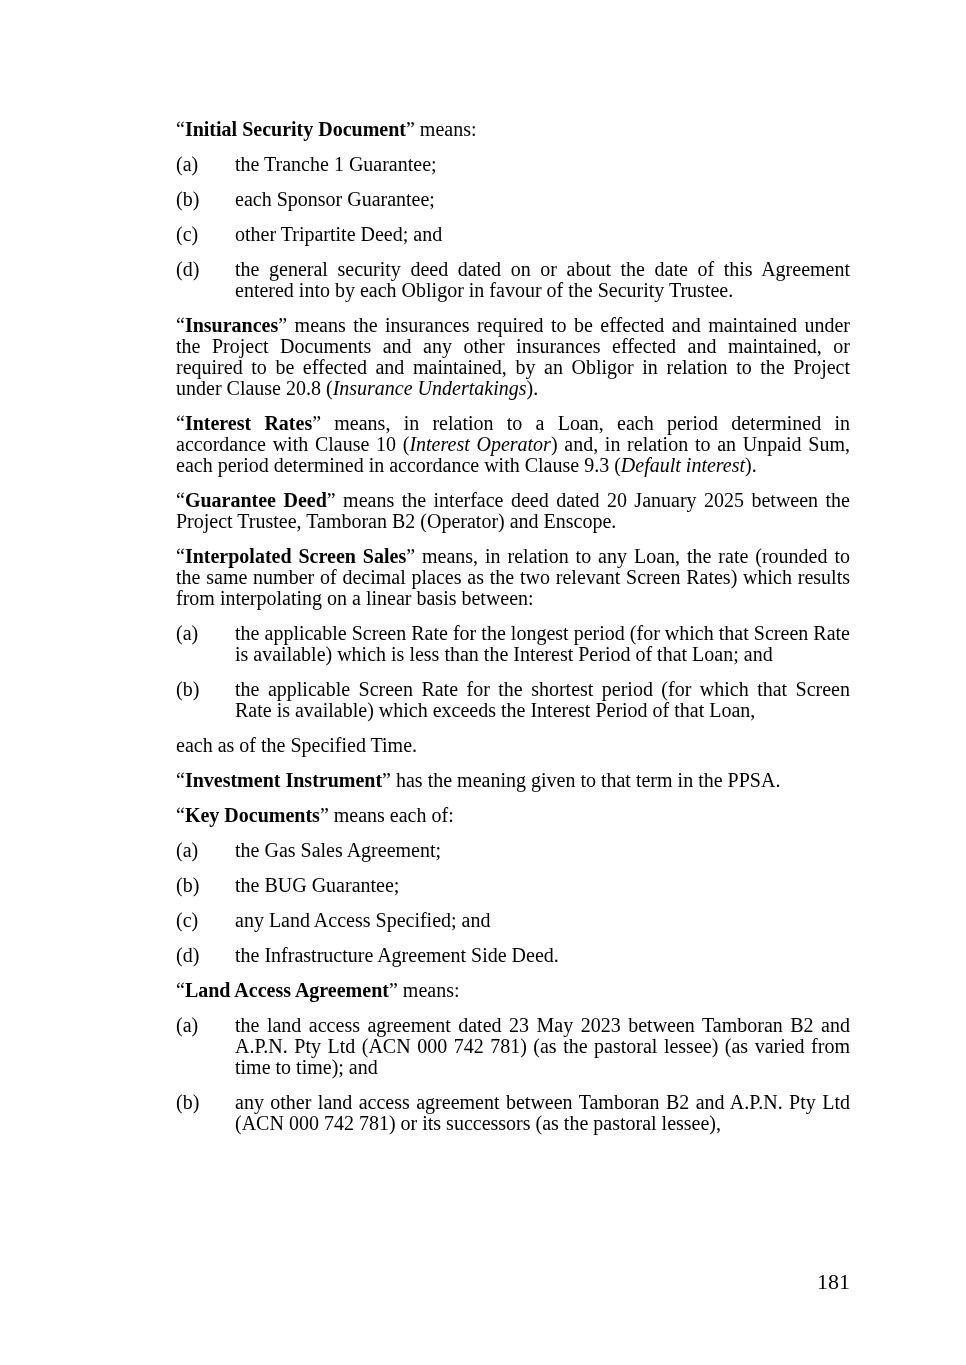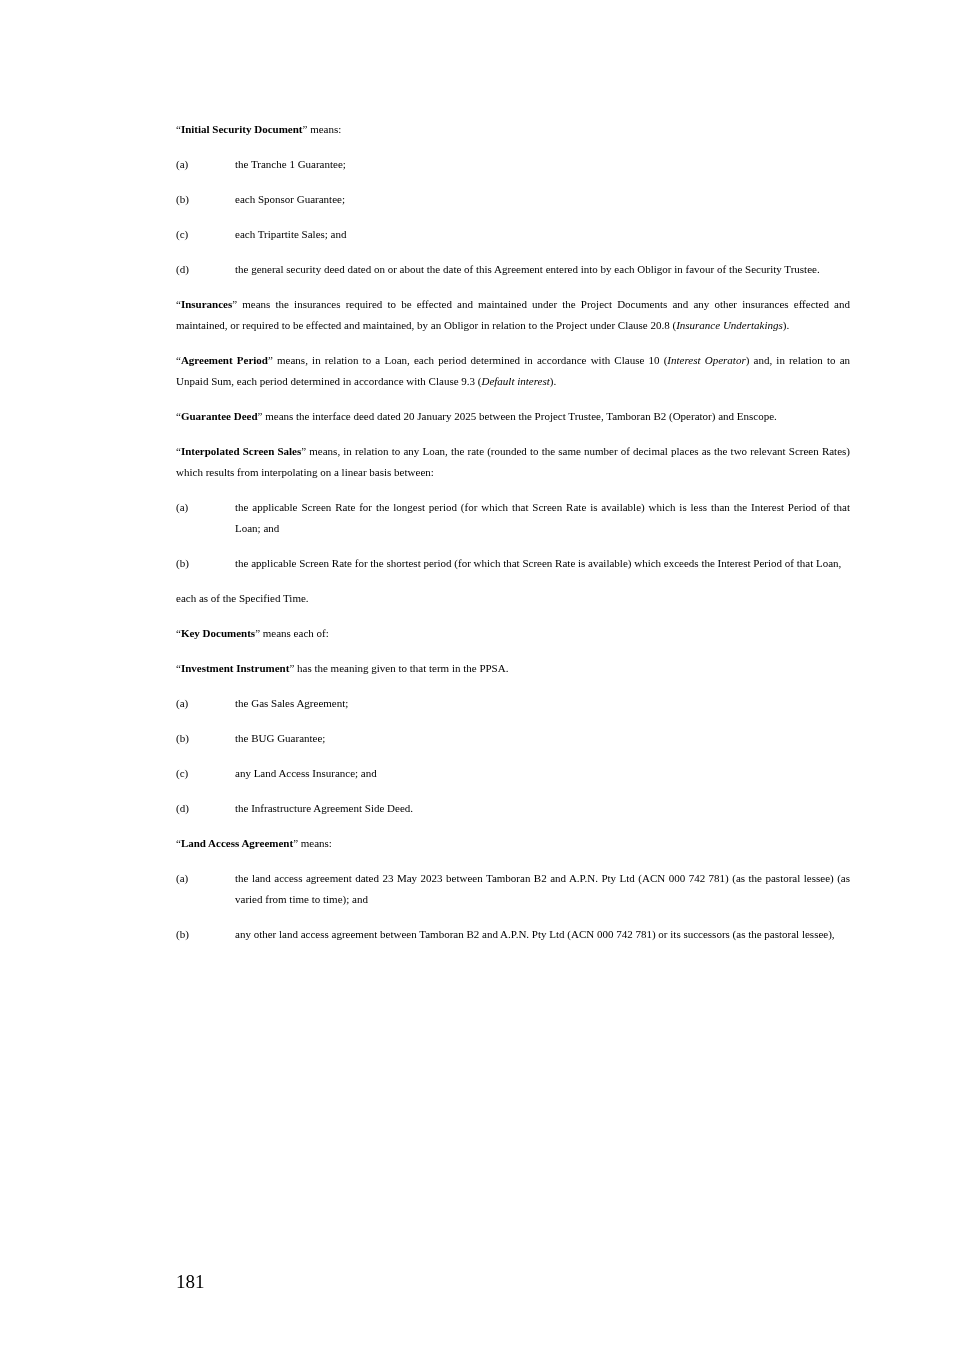--- a/index.html
+++ b/index.html
@@ -13,21 +13,21 @@
     position: relative;
     font-family: "Liberation Serif", serif;
     color: #000000;
     overflow: hidden;
   }
   .content {
     position: absolute;
     left: 176px;
     top: 119px;
     width: 674px;
-    font-size: 11px;
+    font-size: 20px;
     line-height: 21px;
   }
   .para {
     margin: 0 0 14px 0;
     text-align: justify;
   }
   .item {
     display: flex;
     margin: 0 0 14px 0;
   }
@@ -39,73 +39,73 @@
     text-align: justify;
     font-family: Liberation Serif, serif;
   }
   .bold { font-weight: bold; }
   .italic { font-style: italic; }
   .footer {
     position: absolute;
     left: 176px;
     top: 1271px;
     width: 674px;
-    text-align: left;
-    font-size: 19px;
+    text-align: right;
+    font-size: 22px;
     line-height: 21px;
   }
 </style>
 </head>
 <body>
 
 <div class="page">
   <div class="content">
       <p class="para"><span>“</span><span class="bold">Initial Security Document</span><span>” means:</span></p>
       <div class="item">
         <span class="label">(a)</span>
         <span class="itembody"><span>the Tranche 1 Guarantee;</span></span>
       </div>
       <div class="item">
         <span class="label">(b)</span>
         <span class="itembody"><span>each Sponsor Guarantee;</span></span>
       </div>
       <div class="item">
         <span class="label">(c)</span>
-        <span class="itembody"><span>each Tripartite Sales; and</span></span>
+        <span class="itembody"><span>other Tripartite Deed; and</span></span>
       </div>
       <div class="item">
         <span class="label">(d)</span>
         <span class="itembody"><span>the general security deed dated on or about the date of this Agreement entered into by each Obligor in favour of the Security Trustee.</span></span>
       </div>
       <p class="para"><span>“</span><span class="bold">Insurances</span><span>” means the insurances required to be effected and maintained under the Project Documents and any other insurances effected and maintained, or required to be effected and maintained, by an Obligor in relation to the Project under Clause 20.8 (</span><span class="italic">Insurance Undertakings</span><span>).</span></p>
-      <p class="para"><span>“</span><span class="bold">Agreement Period</span><span>” means, in relation to a Loan, each period determined in accordance with Clause 10 (</span><span class="italic">Interest Operator</span><span>) and, in relation to an Unpaid Sum, each period determined in accordance with Clause 9.3 (</span><span class="italic">Default interest</span><span>).</span></p>
+      <p class="para"><span>“</span><span class="bold">Interest Rates</span><span>” means, in relation to a Loan, each period determined in accordance with Clause 10 (</span><span class="italic">Interest Operator</span><span>) and, in relation to an Unpaid Sum, each period determined in accordance with Clause 9.3 (</span><span class="italic">Default interest</span><span>).</span></p>
       <p class="para"><span>“</span><span class="bold">Guarantee Deed</span><span>” means the interface deed dated 20 January 2025 between the Project Trustee, Tamboran B2 (Operator) and Enscope.</span></p>
       <p class="para"><span>“</span><span class="bold">Interpolated Screen Sales</span><span>” means, in relation to any Loan, the rate (rounded to the same number of decimal places as the two relevant Screen Rates) which results from interpolating on a linear basis between:</span></p>
       <div class="item">
         <span class="label">(a)</span>
         <span class="itembody"><span>the applicable Screen Rate for the longest period (for which that Screen Rate is available) which is less than the Interest Period of that Loan; and</span></span>
       </div>
       <div class="item">
         <span class="label">(b)</span>
         <span class="itembody"><span>the applicable Screen Rate for the shortest period (for which that Screen Rate is available) which exceeds the Interest Period of that Loan,</span></span>
       </div>
       <p class="para"><span>each as of the Specified Time.</span></p>
+      <p class="para"><span>“</span><span class="bold">Investment Instrument</span><span>” has the meaning given to that term in the PPSA.</span></p>
       <p class="para"><span>“</span><span class="bold">Key Documents</span><span>” means each of:</span></p>
-      <p class="para"><span>“</span><span class="bold">Investment Instrument</span><span>” has the meaning given to that term in the PPSA.</span></p>
       <div class="item">
         <span class="label">(a)</span>
         <span class="itembody"><span>the Gas Sales Agreement;</span></span>
       </div>
       <div class="item">
         <span class="label">(b)</span>
         <span class="itembody"><span>the BUG Guarantee;</span></span>
       </div>
       <div class="item">
         <span class="label">(c)</span>
-        <span class="itembody"><span>any Land Access Insurance; and</span></span>
+        <span class="itembody"><span>any Land Access Specified; and</span></span>
       </div>
       <div class="item">
         <span class="label">(d)</span>
         <span class="itembody"><span>the Infrastructure Agreement Side Deed.</span></span>
       </div>
       <p class="para"><span>“</span><span class="bold">Land Access Agreement</span><span>” means:</span></p>
       <div class="item">
         <span class="label">(a)</span>
         <span class="itembody"><span>the land access agreement dated 23 May 2023 between Tamboran B2 and A.P.N. Pty Ltd (ACN 000 742 781) (as the pastoral lessee) (as varied from time to time); and</span></span>
       </div>

